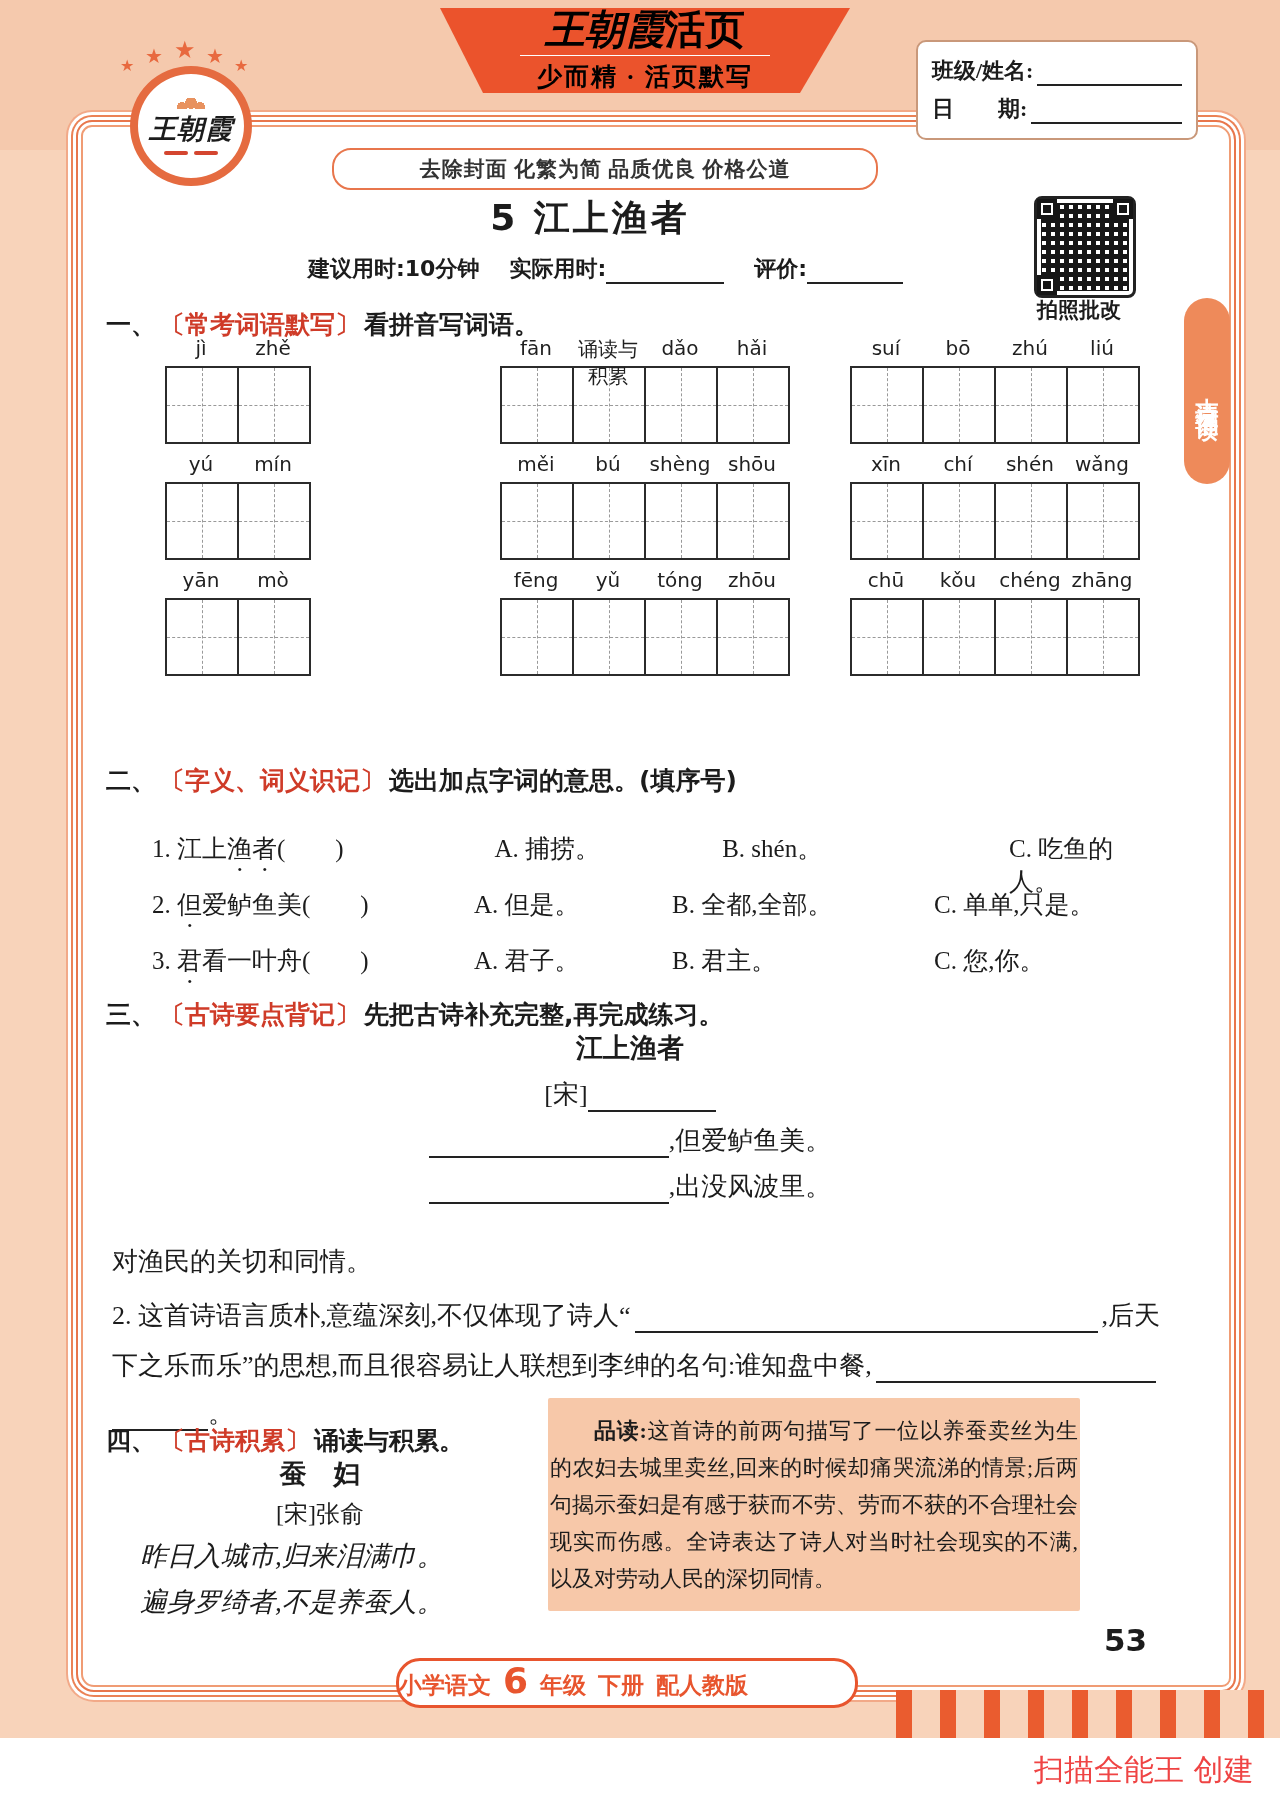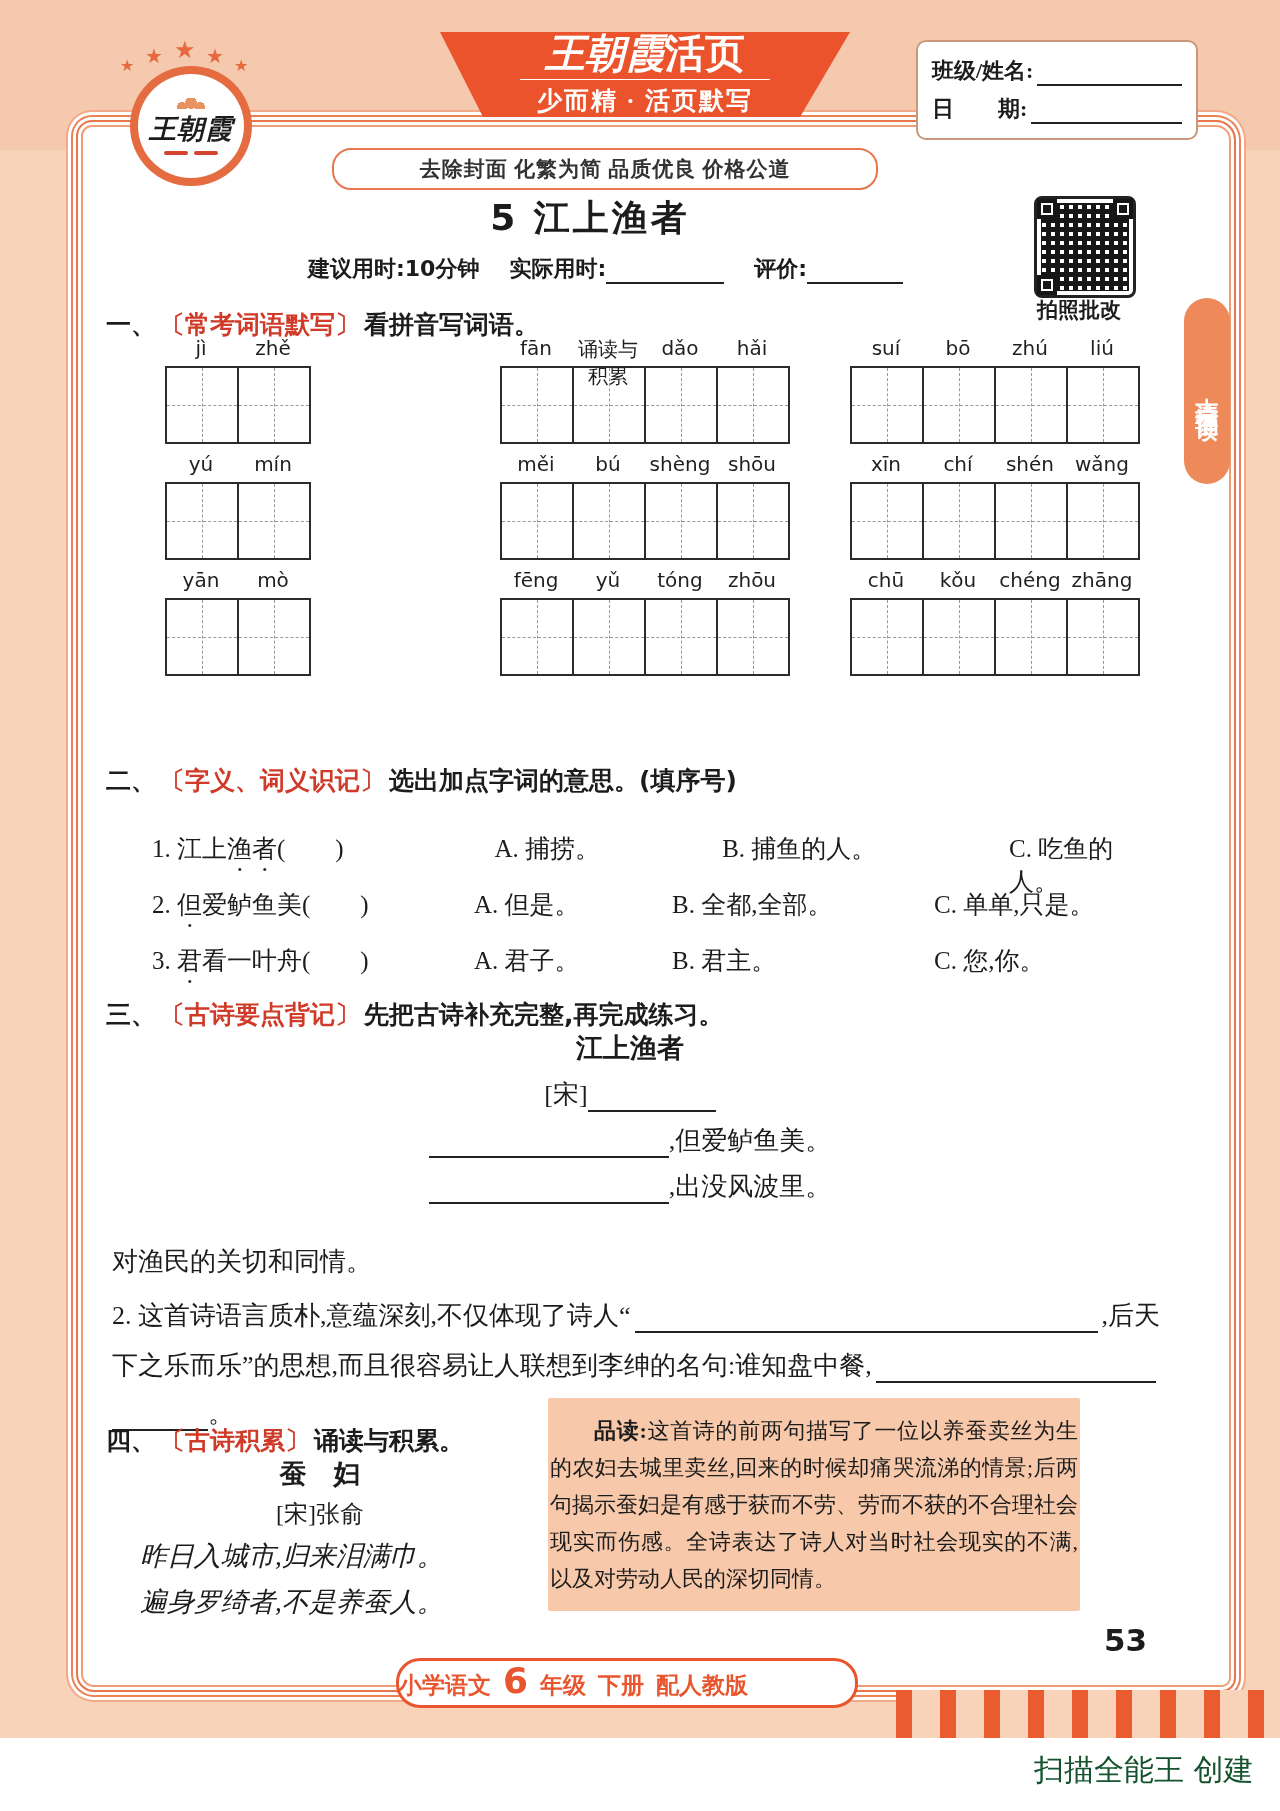--- a/index.html
+++ b/index.html
@@ -26,23 +26,23 @@
               align-items:center;justify-content:center;}
   #logo .crown{width:30px;height:11px;margin-bottom:2px;
      background:radial-gradient(circle at 6px 9px,#e8925f 5px,transparent 5px),
                 radial-gradient(circle at 15px 5px,#e8925f 6px,transparent 6px),
                 radial-gradient(circle at 24px 9px,#e8925f 5px,transparent 5px);}
   #logo .lname{font-weight:700;font-size:27px;letter-spacing:1px;font-style:italic;}
   #logo .rtag{display:flex;gap:6px;margin-top:4px;}
   #logo .rtag i{display:block;width:24px;height:4px;background:#d4452f;border-radius:2px;}
 
   
-  #banner{left:440px;top:32px;width:410px;height:85px;background:#eb532c;z-index:2;
+  #banner{left:440px;top:8px;width:410px;height:85px;background:#eb532c;z-index:2;
           clip-path:polygon(0 0,100% 0,calc(100% - 50px) 100%,43px 100%);
-          display:flex;flex-direction:column;align-items:center;justify-content:center;color:#ffffff;}
+          display:flex;flex-direction:column;align-items:center;justify-content:center;color:#000000;}
   #banner .b1{font-size:40px;font-weight:700;line-height:44px;white-space:nowrap;}
   #banner .b1 .brand{font-style:italic;font-family:"Liberation Serif",serif;}
   #banner .b1 .suffix{font-weight:800;}
   #banner .rule{width:250px;height:3px;background:#fff;margin:3px 0 4px;}
   #banner .b2{font-size:25px;font-weight:800;letter-spacing:2px;}
 
   
   #infobox{left:916px;top:40px;width:282px;height:100px;background:#fff;border:2px solid #c9987a;
            border-radius:10px;z-index:3;padding:10px 14px;box-sizing:border-box;
            display:flex;flex-direction:column;justify-content:space-around;}
@@ -64,21 +64,21 @@
   .qr{position:relative;background:
       repeating-linear-gradient(90deg,#161616 0 5px,transparent 5px 9px),
       repeating-linear-gradient(0deg,#161616 0 5px,#fff 5px 9px);}
   .qr .f{position:absolute;background:#fff;border:4px solid #161616;box-sizing:border-box;}
   .qr .f::after{content:"";position:absolute;inset:2px;background:#161616;}
   .f.tl{top:0;left:0}.f.tr{top:0;right:0}.f.bl{bottom:0;left:0}
   #photoqr{left:1034px;top:196px;width:88px;height:88px;border:3px solid #222;border-radius:8px;
            z-index:3;background-clip:content-box;padding:4px;}
   #photoqr .f{width:20px;height:20px;}
   #qrcaption{left:1024px;top:296px;width:110px;text-align:center;font-weight:700;font-size:21px;}
-  #scanlabel{left:1034px;top:1750px;font-size:30px;color:#14532d;}
+  #scanlabel{left:1034px;top:1750px;font-size:30px;color:#ef4444;}
 
   
   #pagetitle{left:300px;top:194px;width:580px;text-align:center;font-size:36px;font-weight:800;letter-spacing:3px;}
   #metarow{left:308px;top:254px;display:flex;gap:30px;font-size:22px;font-weight:600;align-items:flex-end;}
   .bl{display:inline-block;border-bottom:2px solid #222;height:24px;vertical-align:bottom;}
 
   
   .sechead{font-size:25px;font-weight:800;white-space:nowrap;}
   .sechead .tag{color:#cf3b28;font-weight:700;font-family:"Liberation Serif",serif;margin:0 4px;}
 
@@ -309,21 +309,21 @@
       </div>
   </div>
 
   <div class="abs sechead sans" style="left:106px;top:764px;">
     <span>二、</span><span class="tag">〔字义、词义识记〕</span><span>选出加点字词的意思。(填序号)</span>
   </div>
 
   <div class="abs qitem" style="left:152px;top:832px;gap:44px;">
     <span class="stem"><span>1. </span><span>江上</span><span class="emdot">渔者</span><span></span><span>(　　)</span></span>
     <span class="oa">A. 捕捞。</span>
-    <span class="ob">B. 捕鱼的人。</span>
+    <span class="ob">B. shén。</span>
     <span class="oc">C. 吃鱼的人。</span>
   </div>
   <div class="abs qitem" style="left:152px;top:888px;">
     <span class="stem"><span>2. </span><span></span><span class="emdot">但</span><span>爱鲈鱼美</span><span>(　　)</span></span>
     <span class="oa">A. 但是。</span>
     <span class="ob">B. 全都,全部。</span>
     <span class="oc">C. 单单,只是。</span>
   </div>
   <div class="abs qitem" style="left:152px;top:944px;">
     <span class="stem"><span>3. </span><span></span><span class="emdot">君</span><span>看一叶舟</span><span>(　　)</span></span>

